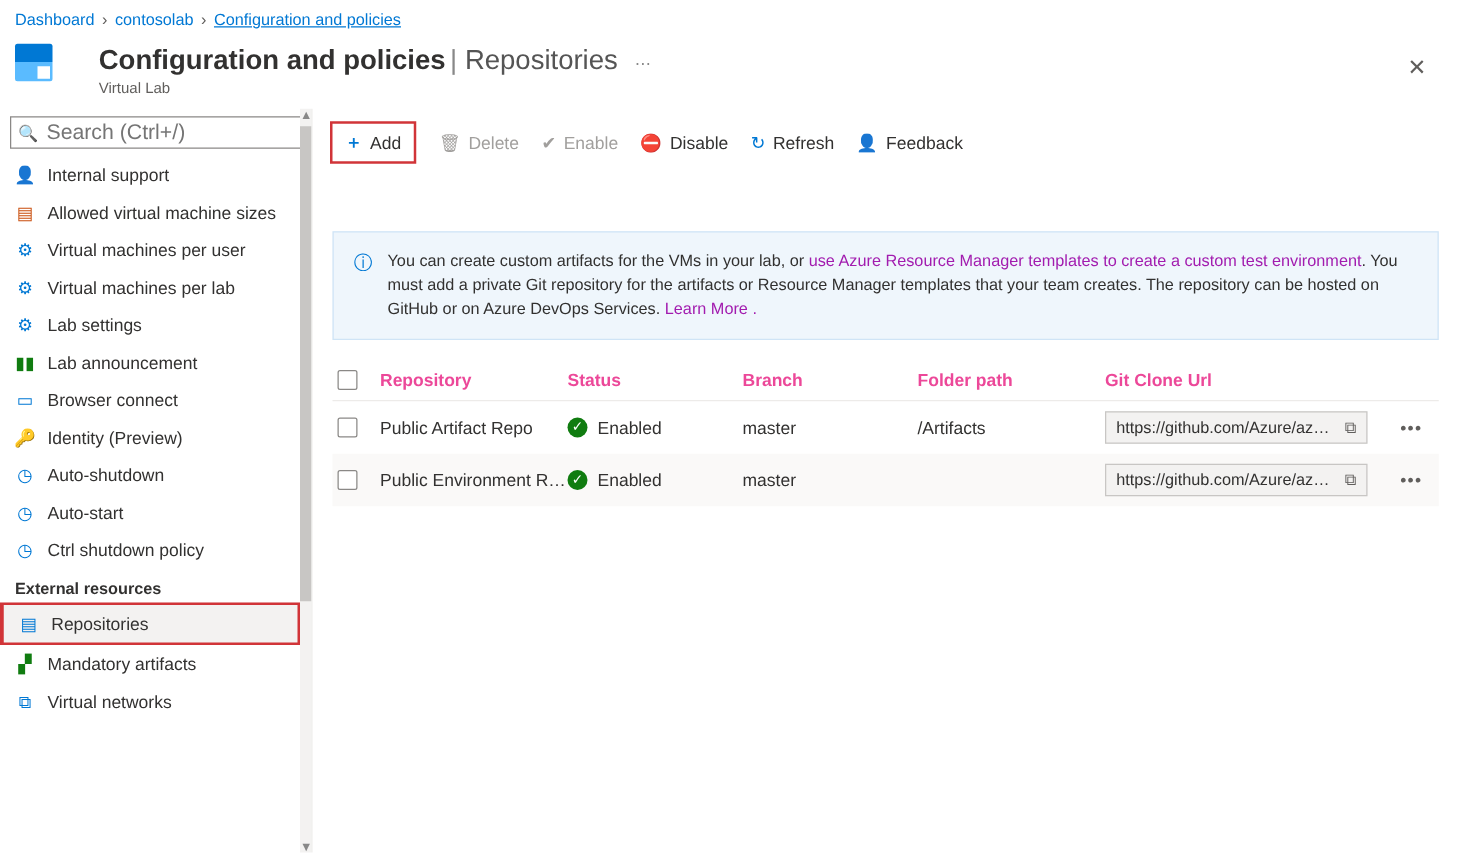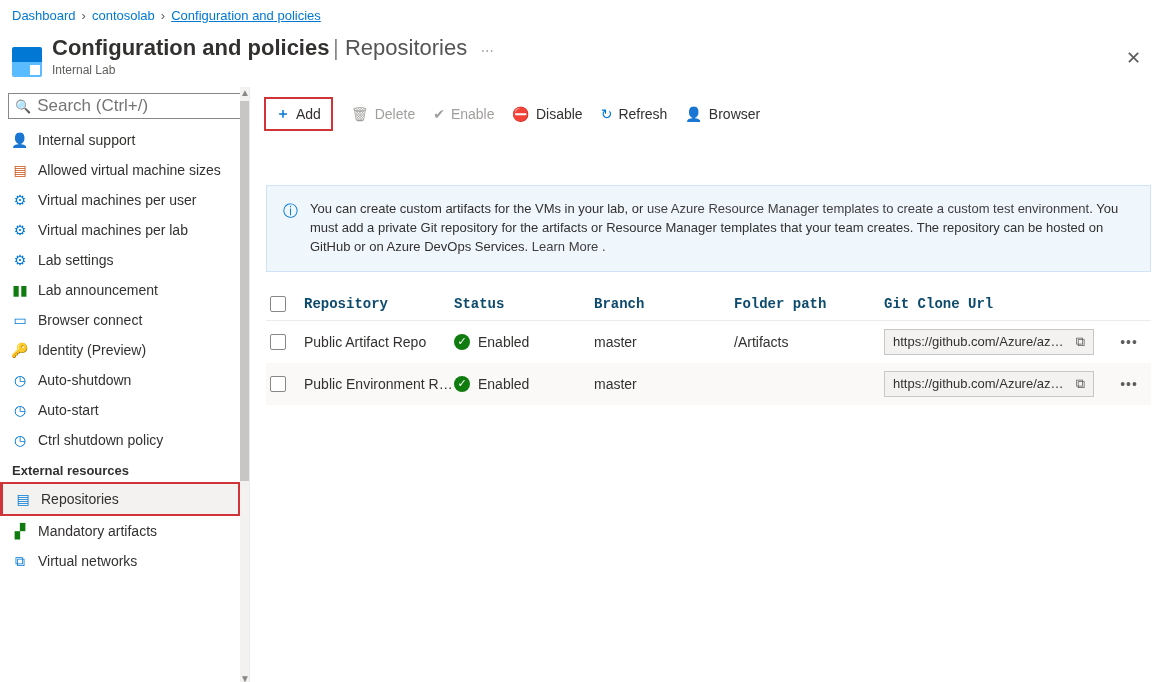--- a/index.html
+++ b/index.html
@@ -3,21 +3,21 @@
 <meta charset="utf-8">
 <style>
   * { box-sizing: border-box; margin: 0; padding: 0; }
   body { font-family: "Segoe UI", Arial, sans-serif; font-size: 13px; color: #323130; background: #fff; width: 1167px; height: 682px; overflow: hidden; }
   a { color: #0078d4; text-decoration: none; }
 
   .breadcrumb { padding: 8px 12px; font-size: 13px; display: flex; align-items: center; gap: 6px; }
   .breadcrumb .sep { color: #605e5c; }
   .breadcrumb .current { text-decoration: underline; color: #0078d4; }
 
-  .header { display: flex; align-items: flex-end; padding: 4px 12px 10px 12px; }
+  .header { display: flex; align-items: flex-start; padding: 4px 12px 10px 12px; gap: 27px; }
   .header-icon { width: 30px; height: 30px; margin-right: 10px; background: linear-gradient(#0078d4 50%, #5abbff 50%); border-radius: 2px; display: flex; align-items: flex-end; justify-content: flex-end; }
   .header-icon::after { content:""; width:10px; height:10px; background:#fff; margin:2px; }
   .header-titles { flex: 1; }
   .header h1 { font-size: 22px; font-weight: 600; display: inline; }
   .header .pipe { font-size: 22px; font-weight: 300; color: #888; }
   .header .sub { font-size: 22px; font-weight: 300; color: #555; }
   .header .more { margin-left: 10px; color: #888; cursor: pointer; }
   .header .resource { font-size: 12px; color: #605e5c; margin-top: 2px; }
   .close-x { font-size: 18px; color: #605e5c; cursor: pointer; padding: 8px 14px; }
 
@@ -45,25 +45,25 @@
   .main { flex:1; padding: 0; overflow:hidden; }
   .toolbar { display:flex; align-items:center; gap:18px; padding:10px 14px 14px; border-bottom:none; }
   .tbtn { display:flex; align-items:center; gap:6px; font-size:14px; cursor:pointer; color:#323130; }
   .tbtn.disabled { color:#a19f9d; cursor:default; }
   .tbtn .ti { font-size:14px; }
   .tbtn.add { border:2px solid #d13438; padding:6px 10px; }
   .tbtn.add .ti { color:#0078d4; font-weight:bold; }
 
   .info-banner { margin:40px 16px 16px; background:#eff6fc; border:1px solid #cfe4f6; padding:14px 16px; display:flex; gap:12px; font-size:13px; line-height:1.45; color:#323130; }
   .info-banner .bi { color:#0078d4; font-size:15px; flex-shrink:0; }
-  .info-banner a { color:#404040; }
+  .info-banner a { color:#a21caf; }
 
   .table { margin: 0 16px; }
   .thead, .trow { display:grid; grid-template-columns: 34px 150px 140px 140px 150px 1fr 36px; align-items:center; padding:8px 4px; font-size:14px; }
-  .thead { font-weight:600; color:#0c4a6e; border-bottom:1px solid #edebe9;font-family:Liberation Mono, monospace; }
+  .thead { font-weight:600; color:#ec4899; border-bottom:1px solid #edebe9; }
   .trow { border-bottom: none; }
   .trow.alt { background:#faf9f8; }
   .chk { width:16px; height:16px; border:1px solid #8a8886; border-radius:2px; background:#fff; display:inline-block; }
   .status-cell { display:flex; align-items:center; gap:8px; }
   .status-cell .ok { width:16px; height:16px; background:#107c10; border-radius:50%; color:#fff; font-size:11px; display:flex; align-items:center; justify-content:center; }
   .url-cell { display:flex; align-items:center; gap:6px; }
   .url-box { background:#f3f2f1; border:1px solid #c8c6c4; padding:4px 8px; font-size:13px; color:#323130; display:flex; align-items:center; gap:8px; width:210px; overflow:hidden; white-space:nowrap; }
   .url-box .cp { color:#605e5c; cursor:pointer; }
   .row-more { color:#605e5c; cursor:pointer; font-size:14px; letter-spacing:1px; text-align:center; }
   .truncate { white-space:nowrap; overflow:hidden; text-overflow:ellipsis; }
@@ -81,21 +81,21 @@
 
 <div class="header">
   <div class="header-icon"></div>
   <div class="header-titles">
     <div>
       <h1>Configuration and policies</h1>
       <span class="pipe"> | </span>
       <span class="sub">Repositories</span>
       <span class="more">⋯</span>
     </div>
-    <div class="resource">Internal Lab</div>
+    <div class="resource">Virtual Lab</div>
   </div>
   <div class="close-x">✕</div>
 </div>
 
 <div class="body">
 
   <div class="sidebar">
     <div class="sidebar-inner">
       <div class="search-row">
         <div class="search-box">
@@ -190,21 +190,21 @@
       <div class="tbtn">
           <span class="ti">⛔</span>
           <span>Disable</span>
         </div>
       <div class="tbtn">
           <span class="ti ic-blue">↻</span>
           <span>Refresh</span>
         </div>
       <div class="tbtn">
           <span class="ti ic-blue">👤</span>
-          <span>Browser</span>
+          <span>Feedback</span>
         </div>
     </div>
 
     <div class="info-banner">
       <span class="bi">ⓘ</span>
       <div>
         <span>You can create custom artifacts for the VMs in your lab, or </span>
         <a href="#">use Azure Resource Manager templates to create a custom test environment</a><span>. You must add a private Git repository for the artifacts or Resource Manager templates that your team creates. The repository can be hosted on GitHub or on Azure DevOps Services. </span><a href="#">Learn More .</a>
       </div>
     </div>

